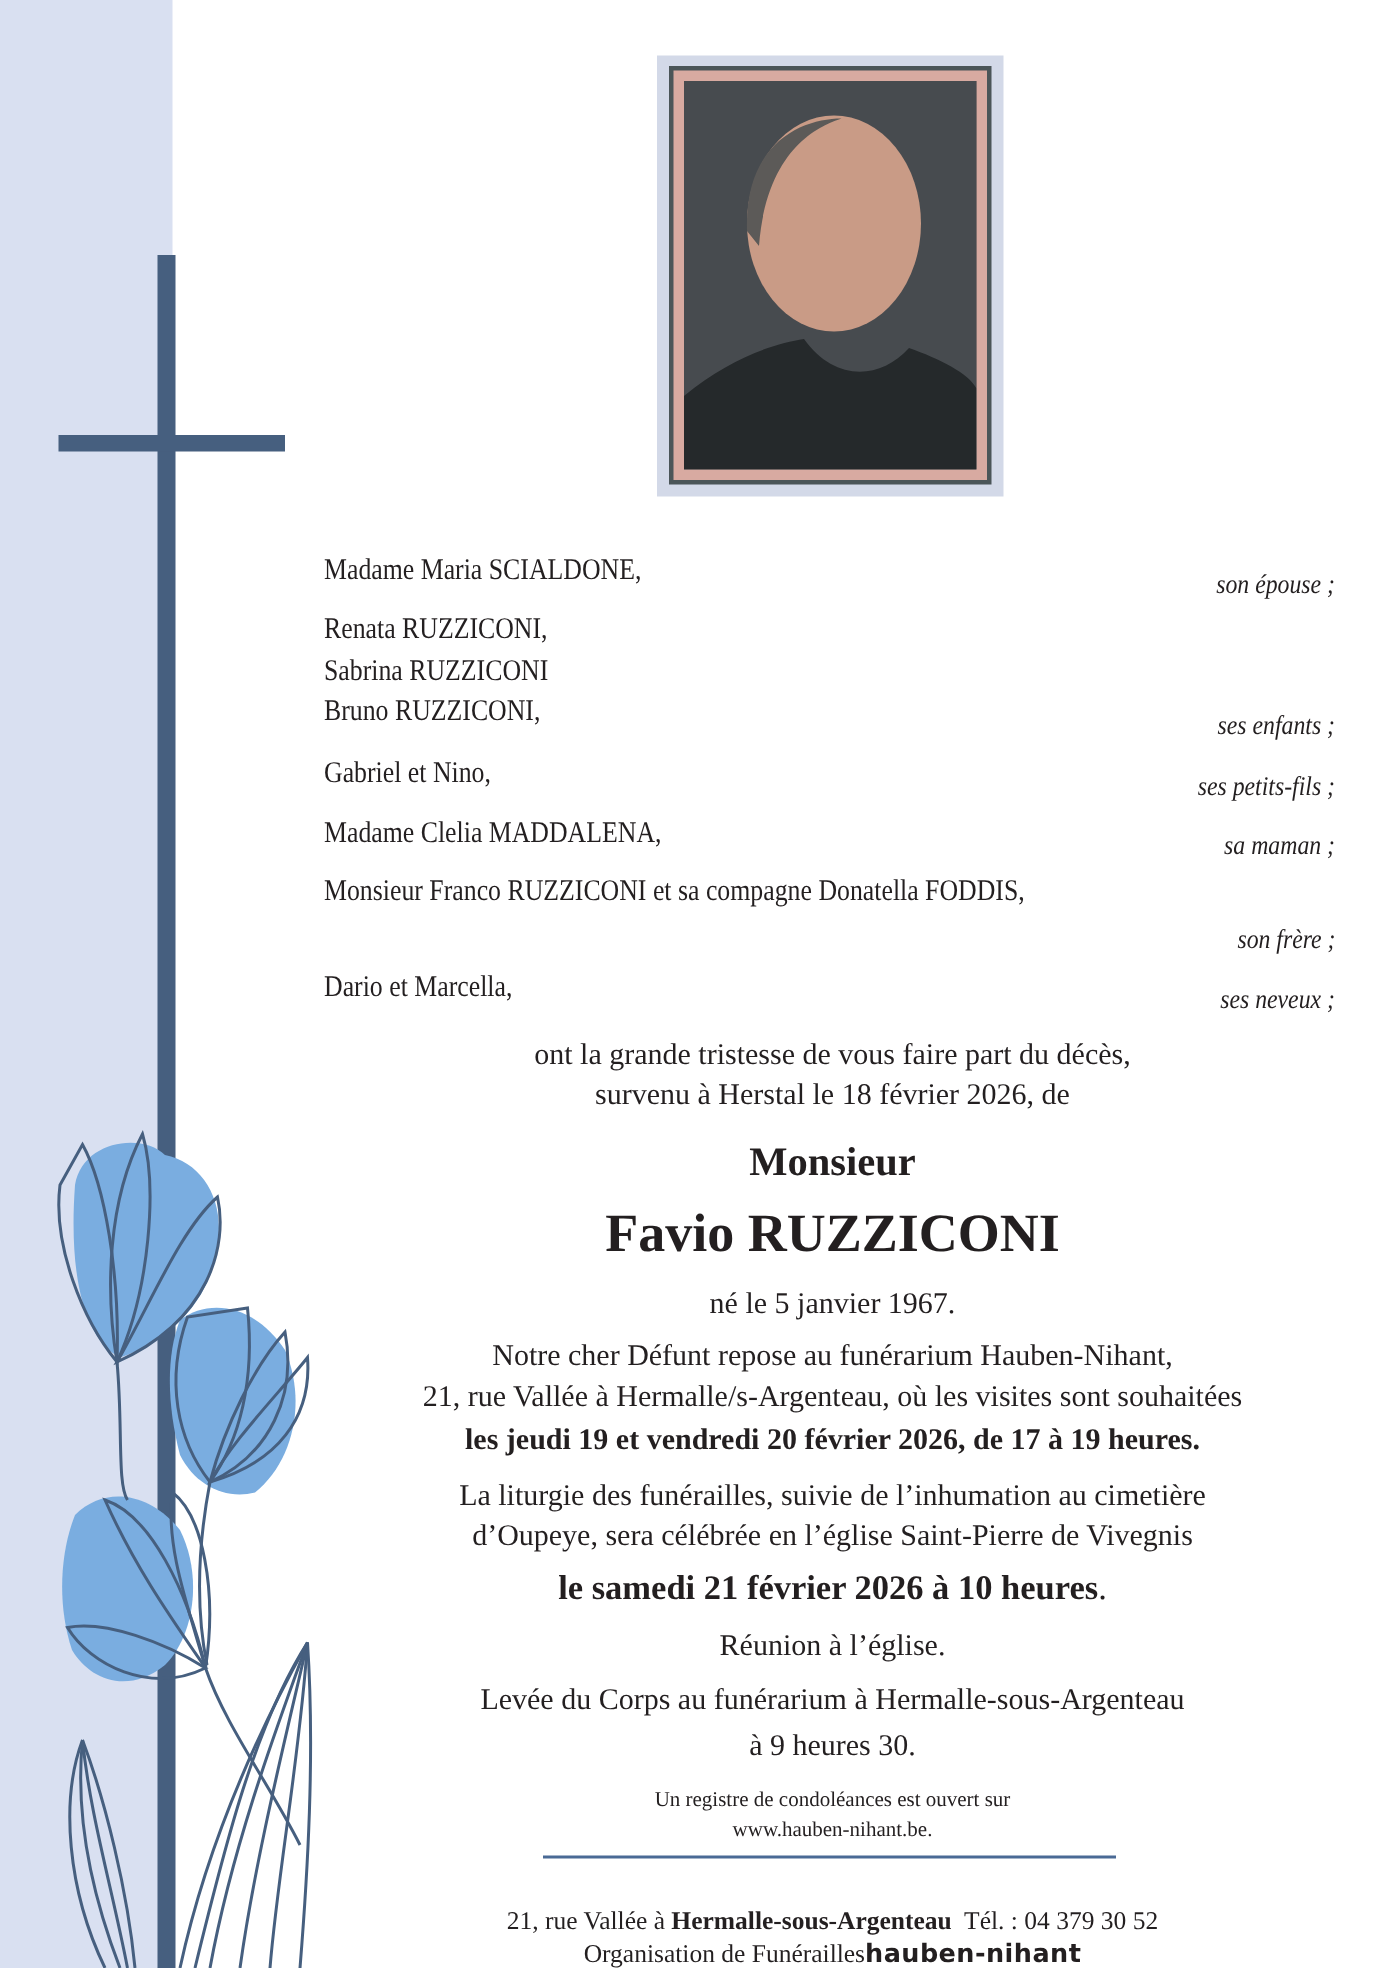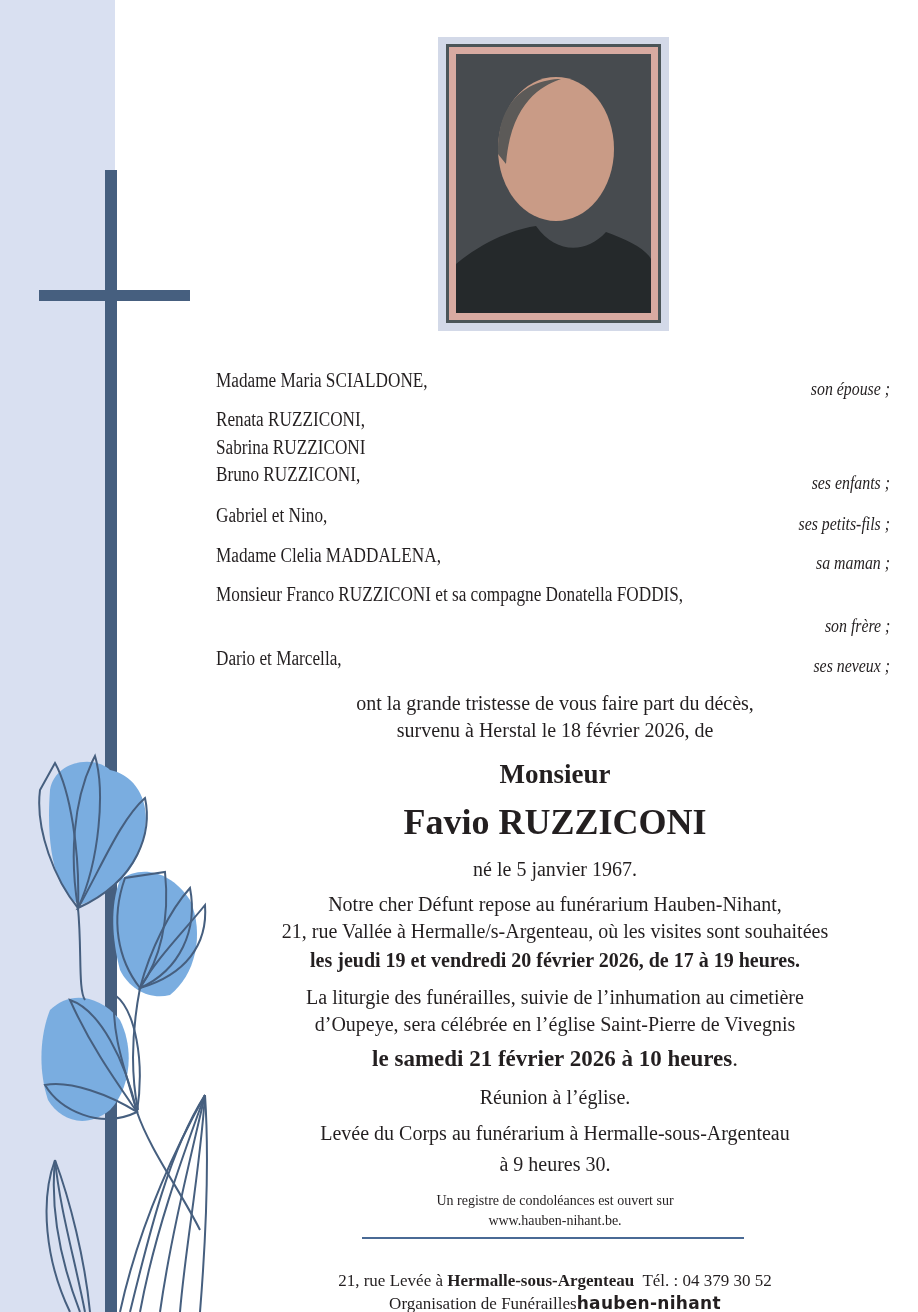--- a/index.html
+++ b/index.html
@@ -112,13 +112,13 @@
 <div class="center" style="top:1084px;left:160px;width:790px;font-size:20px;line-height:27px;">Réunion à l’église.</div>
 <div class="center" style="top:1120px;left:160px;width:790px;font-size:20px;line-height:27px;">Levée du Corps au funérarium à Hermalle-sous-Argenteau</div>
 <div class="center" style="top:1151px;left:160px;width:790px;font-size:20px;line-height:27px;">à 9 heures 30.</div>
 
 <div class="center" style="top:1191px;left:160px;width:790px;font-size:14px;line-height:19px;">Un registre de condoléances est ouvert sur</div>
 <div class="center" style="top:1211px;left:160px;width:790px;font-size:14px;line-height:19px;">www.hauben-nihant.be.</div>
 
 <div class="sep"></div>
 
 <div class="center" style="top:1247px;left:160px;width:790px;font-family:'Liberation Serif',serif;font-size:17px;line-height:22px;"><span>Organisation de Funérailles </span><span class="brand">hauben-nihant</span></div>
-<div class="center" style="top:1270px;left:160px;width:790px;font-family:'Liberation Serif',serif;font-size:17px;line-height:22px;white-space:pre;"><span>21, rue Levée à </span><span class="b">Hermalle-sous-Argenteau</span><span>  Tél. : 04 379 30 52</span></div>
+<div class="center" style="top:1270px;left:160px;width:790px;font-family:'Liberation Serif',serif;font-size:17px;line-height:22px;white-space:pre;"><span>21, rue Vallée à </span><span class="b">Hermalle-sous-Argenteau</span><span>  Tél. : 04 379 30 52</span></div>
 
 </body></html>

